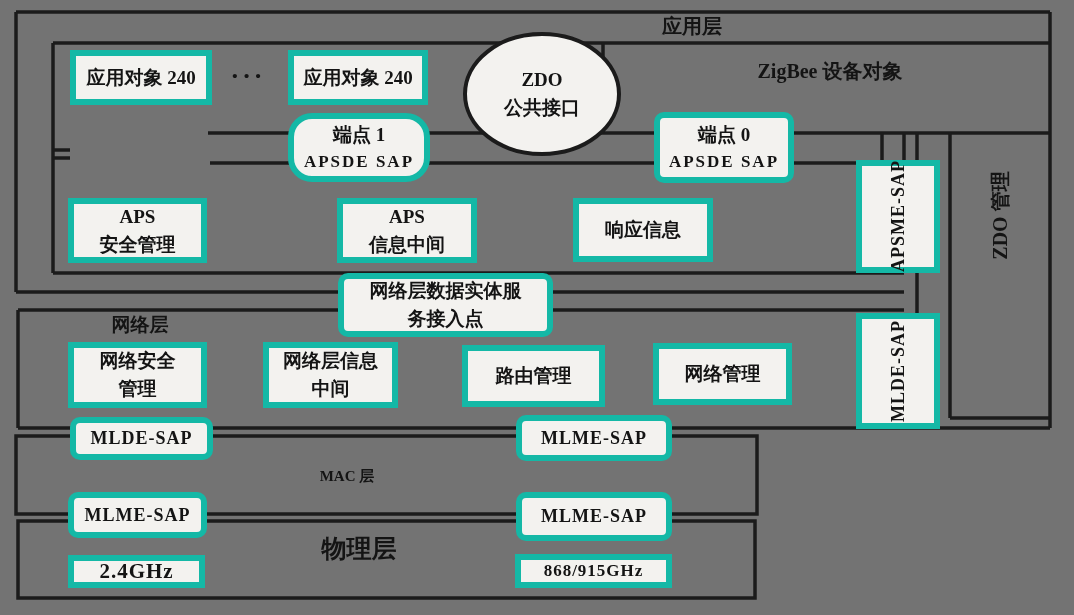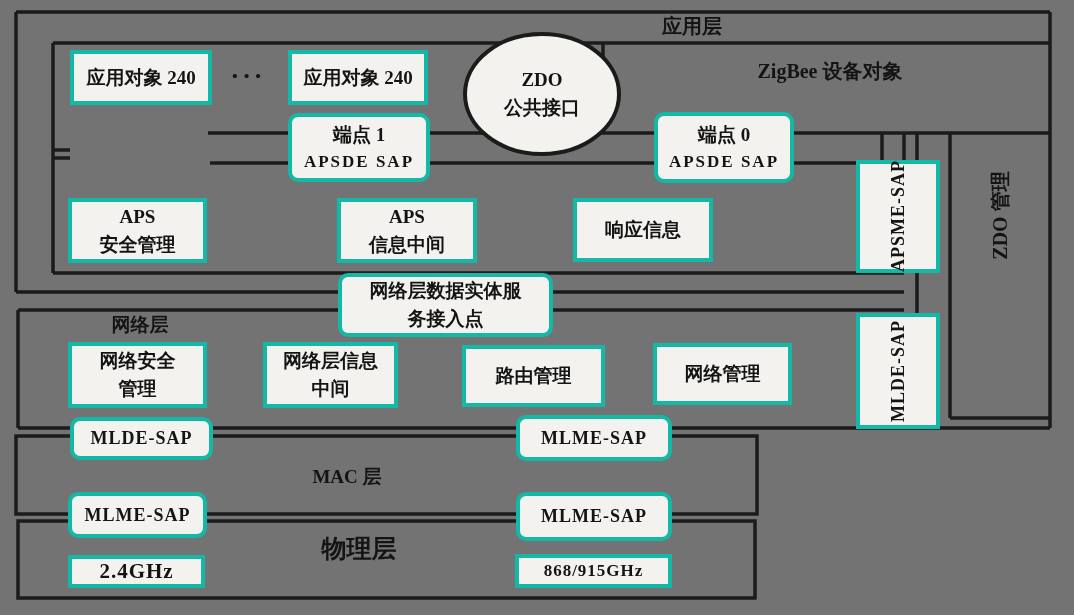--- a/index.html
+++ b/index.html
@@ -9,21 +9,21 @@
     background:#737373;
     font-family:"Liberation Serif","DejaVu Serif",serif;
     color:#141414;
     overflow:hidden;
   }
   svg.lines{position:absolute;left:0;top:0;z-index:0;}
   .bx{
     position:absolute;
     box-sizing:border-box;
     background:#f3f2ef;
-    border:4px solid #14b8a6;
+    border:6px solid #14b8a6;
     display:flex;flex-direction:column;
     align-items:center;justify-content:center;
     text-align:center;
     font-weight:bold;
     font-size:19px;line-height:1.45;
     z-index:2;
   }
   .rd{border-radius:10px;}
   .nob{border:none;background:transparent;z-index:3;}
   .lat{font-size:17px;letter-spacing:2px;line-height:1.5;}
@@ -75,37 +75,37 @@
 
       <rect x="18" y="521" width="737" height="77"></rect>
 
       <ellipse cx="542" cy="94" rx="77" ry="60" fill="#f3f2ef" stroke-width="4"></ellipse>
     </g>
   </svg>
 
   <div class="lbl" style="left:630px;top:13px;width:124px;height:27px;">应用层</div>
   <div class="lbl" style="left:738px;top:57px;width:184px;height:28px;">ZigBee 设备对象</div>
   <div class="lbl" style="left:95px;top:312px;width:90px;height:26px;font-size:19px;">网络层</div>
-  <div class="lbl" style="left:303px;top:463px;width:88px;height:27px;font-size:19px;">MAC 层</div>
+  <div class="lbl" style="left:303px;top:463px;width:88px;height:27px;font-size:15px;">MAC 层</div>
   <div class="lbl" style="left:318px;top:535px;width:82px;height:27px;font-size:25px;">物理层</div>
 
   <div class="bx" style="left:70px;top:50px;width:142px;height:55px;">
     <span>应用对象 240</span>
   </div>
   <div class="lbl dots" style="left:222px;top:60px;width:52px;height:32px;">···</div>
   <div class="bx" style="left:288px;top:50px;width:140px;height:55px;">
     <span>应用对象 240</span>
   </div>
 
   <div class="bx nob" style="left:475px;top:62px;width:134px;height:64px;">
     <span>ZDO</span>
     <span>公共接口</span>
   </div>
 
-  <div class="bx rd" style="left:288px;top:113px;width:142px;height:69px;">
+  <div class="bx rd" style="left:288px;top:113px;width:142px;height:69px;border-radius:24px;">
     <span>端点 1</span>
     <span class="lat">APSDE SAP</span>
   </div>
   <div class="bx rd" style="left:654px;top:112px;width:140px;height:71px;">
     <span>端点 0</span>
     <span class="lat">APSDE SAP</span>
   </div>
 
   <div class="bx" style="left:68px;top:198px;width:139px;height:65px;">
     <span>APS</span>

